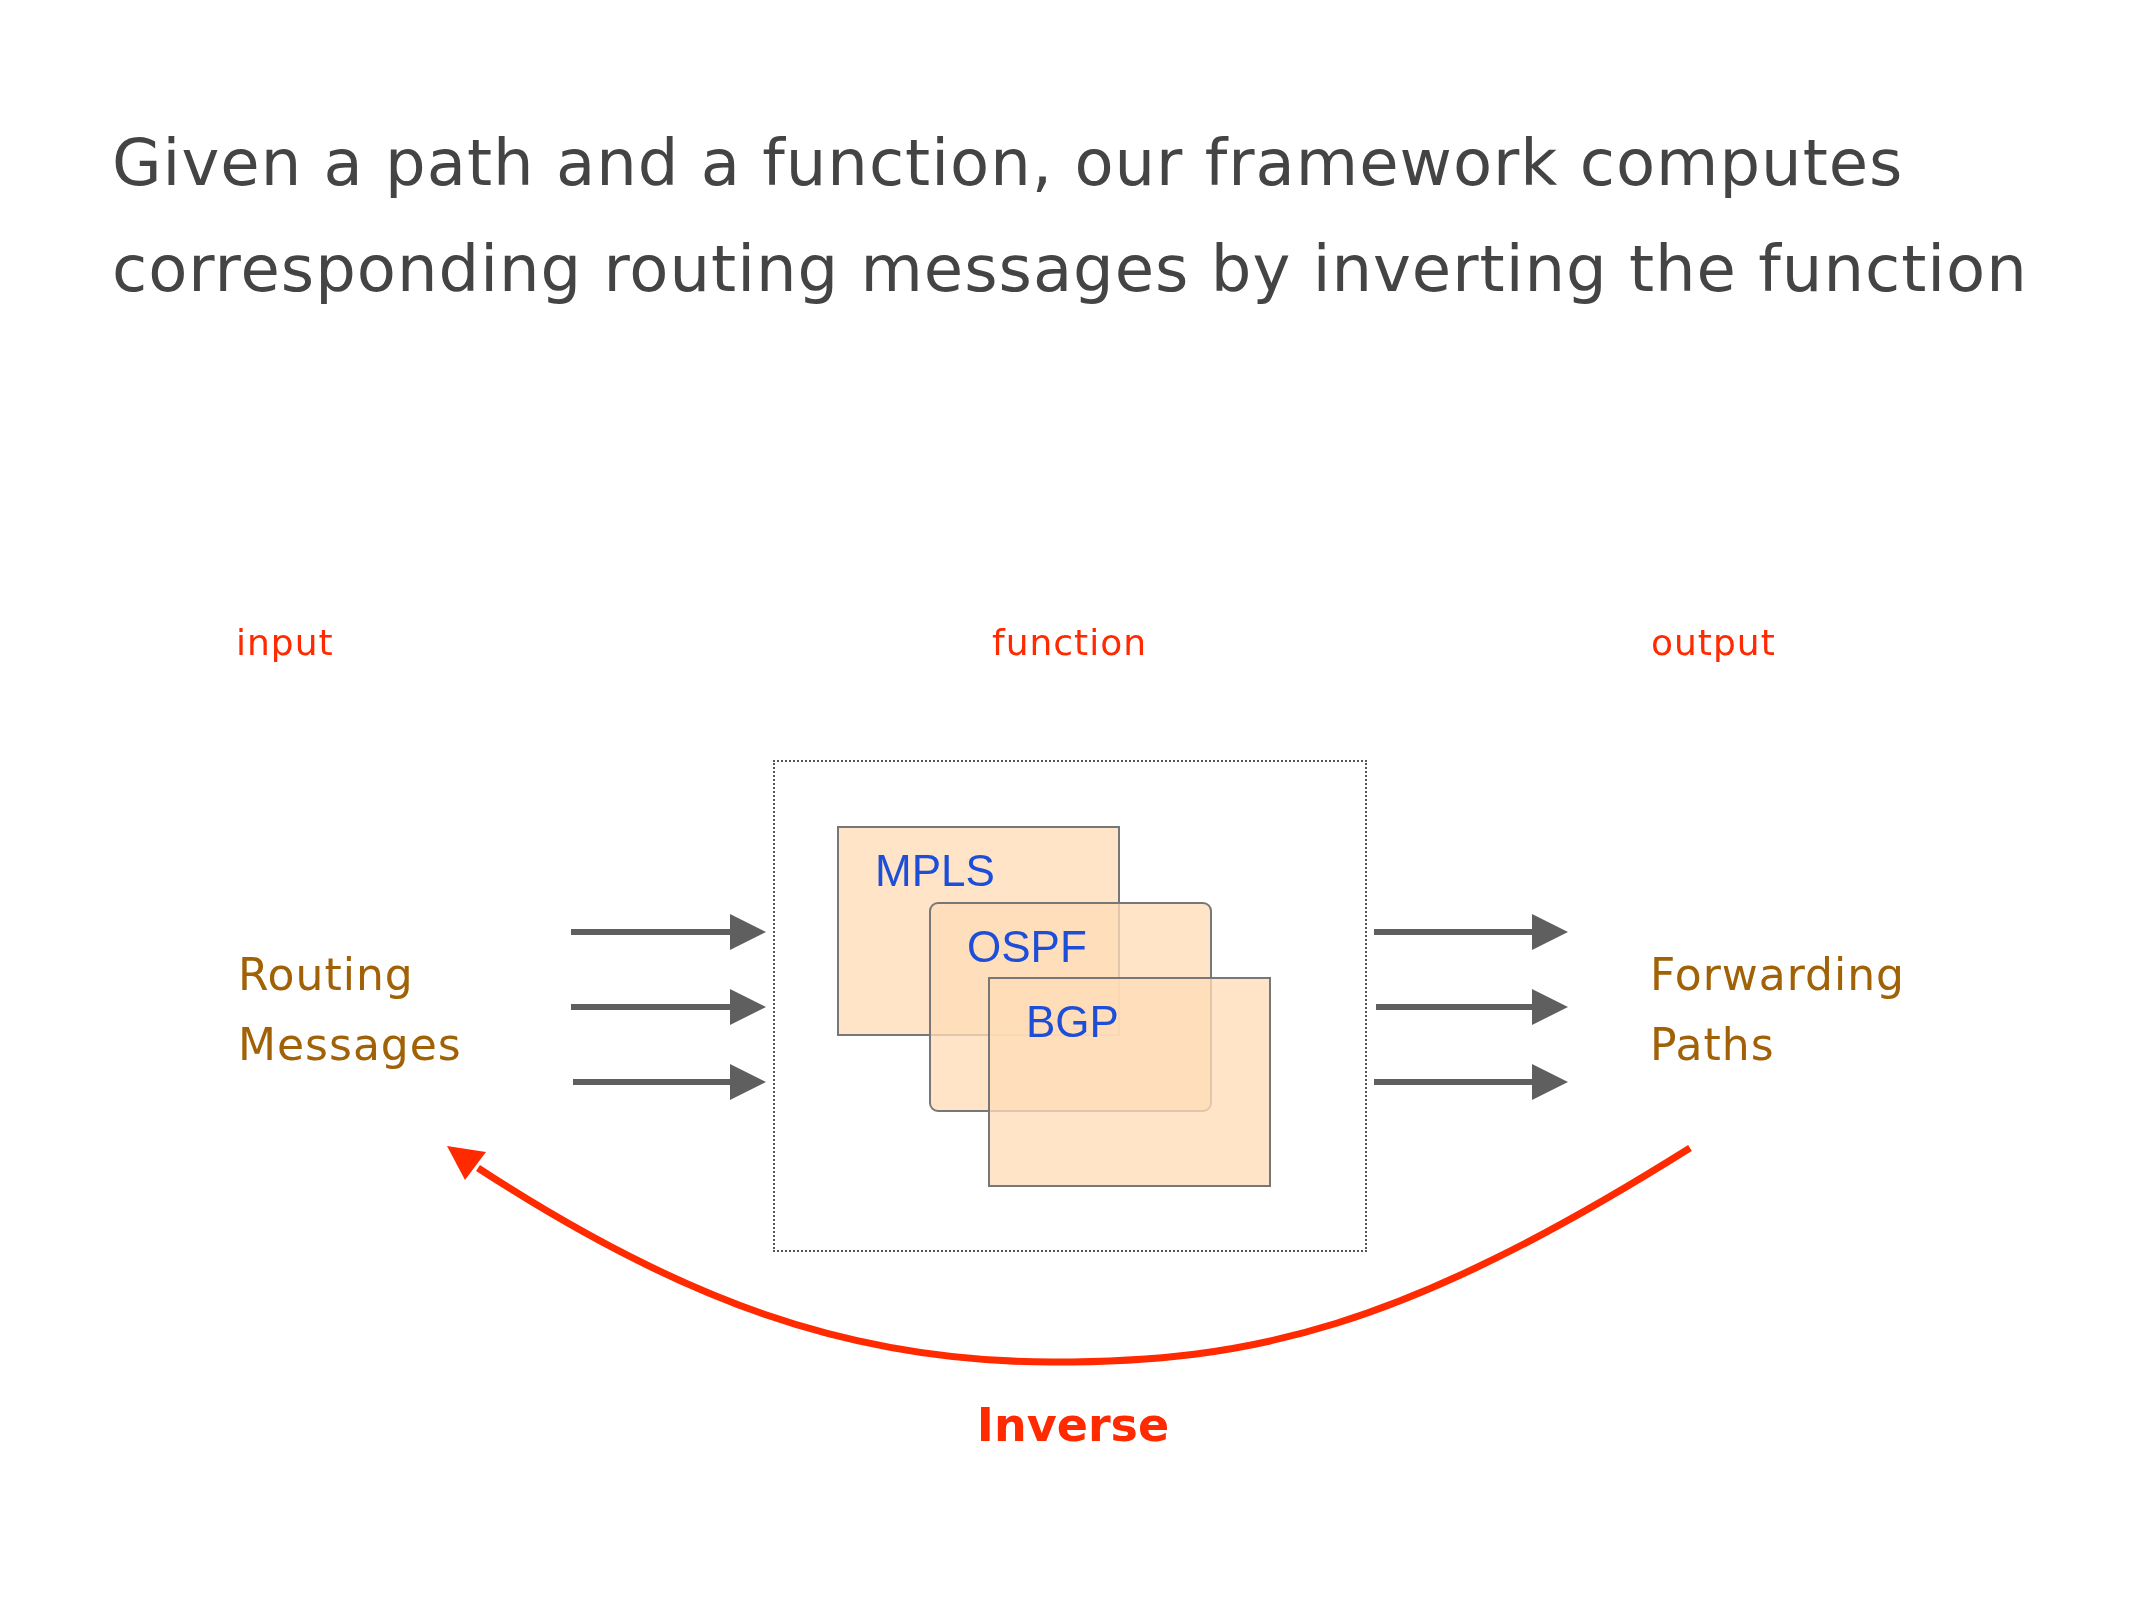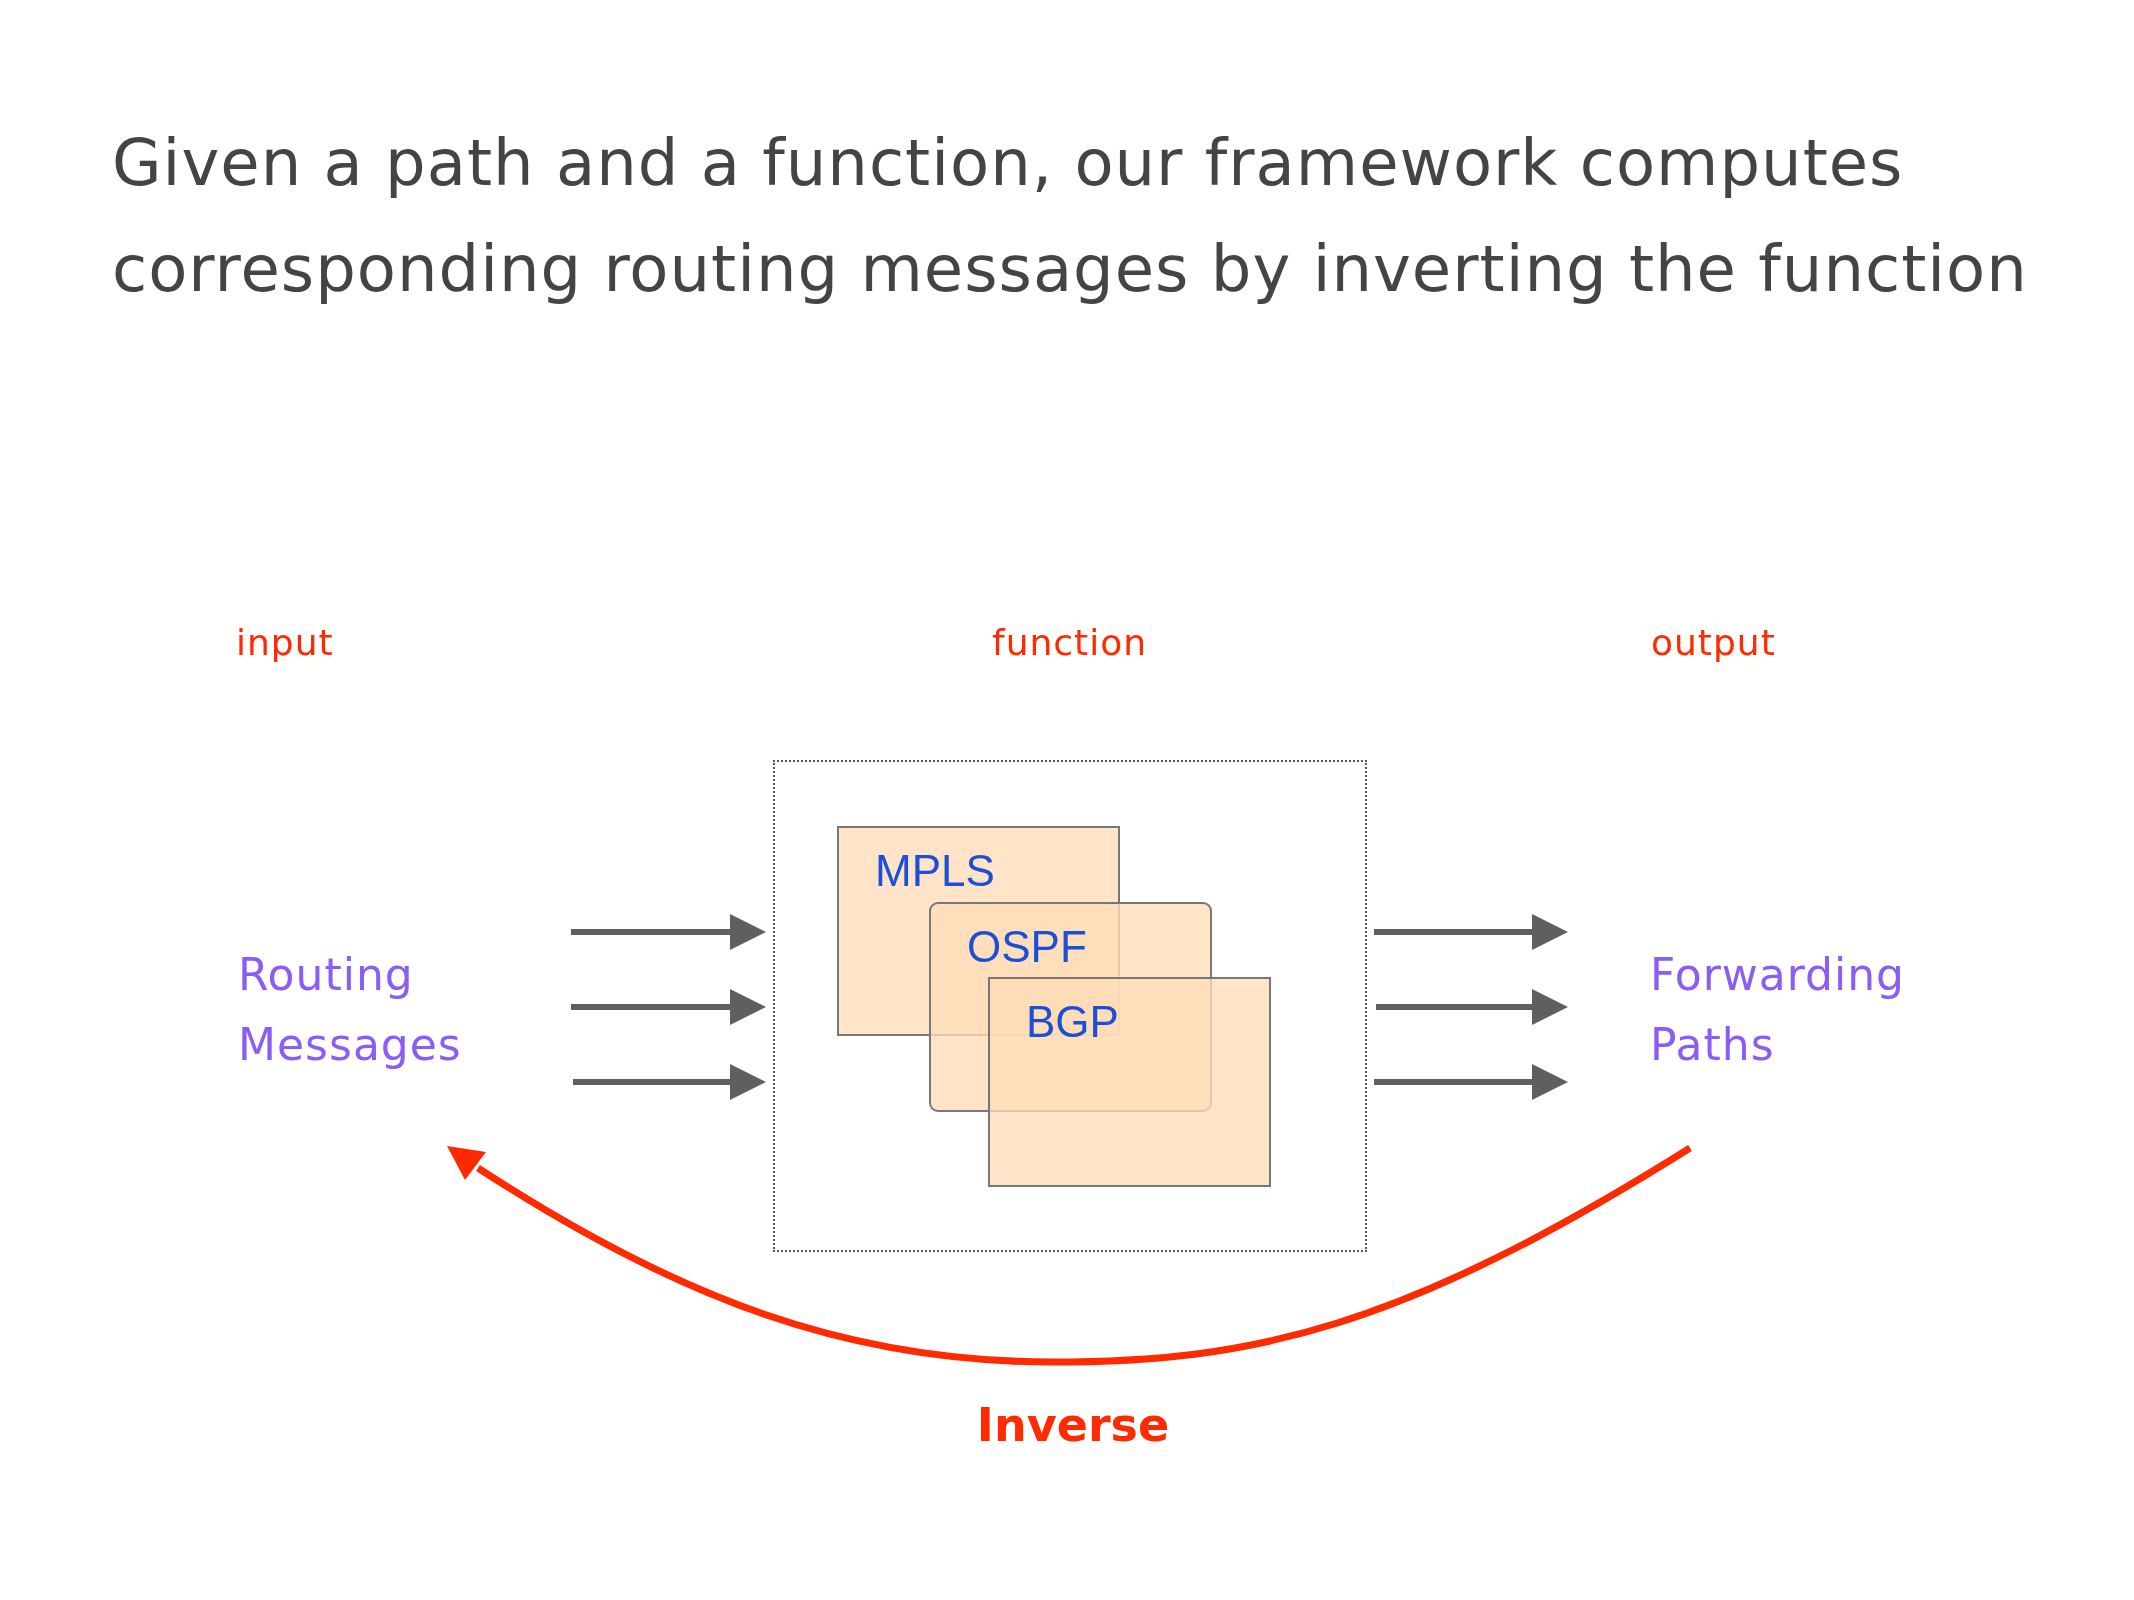--- a/index.html
+++ b/index.html
@@ -4,21 +4,21 @@
 <style>
   html, body { margin: 0; padding: 0; background: #ffffff; }
   body { width: 2134px; height: 1600px; position: relative; overflow: hidden;
          font-family: "DejaVu Sans", sans-serif; }
   .title { position: absolute; left: 112px; top: 110px; width: 2000px;
            font-size: 64px; line-height: 106px; color: #444444; letter-spacing: 1px;
            font-family: "DejaVu Sans", sans-serif; }
   .title div { white-space: nowrap; }
   .section-label { position: absolute; font-size: 36px; color: #ff2a00; top: 622px;
                    font-family: "DejaVu Sans", sans-serif; letter-spacing: 1px; }
-  .side-text { position: absolute; font-size: 44px; line-height: 70px; color: #8b5cf6;
+  .side-text { position: absolute; font-size: 44px; line-height: 70px; color: #a16207;
                font-family: "DejaVu Sans", sans-serif; letter-spacing: 1px; }
   .fn-box { position: absolute; left: 773px; top: 760px; width: 594px; height: 492px;
             border: 2px dotted #555555; box-sizing: border-box; }
   .proto { position: absolute; background: rgba(255, 220, 185, 0.78);
            border: 2px solid #777777; box-sizing: border-box; width: 283px; height: 210px; }
   .proto span { position: absolute; left: 36px; top: 18px; font-size: 44px; color: #1d4ed8;
                 font-family: "Liberation Sans", sans-serif; }
   .inverse { position: absolute; left: 0; width: 2134px; text-align: center; top: 1398px;
              font-size: 46px; font-weight: bold; color: #ff2a00; padding-left: 6px;
              font-family: "DejaVu Sans", sans-serif; }

